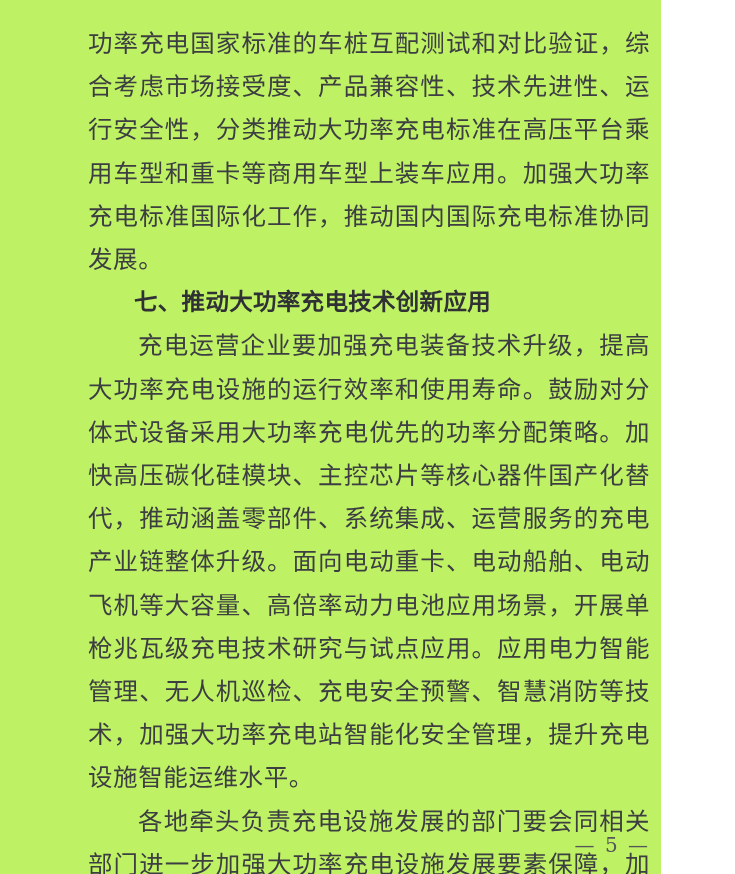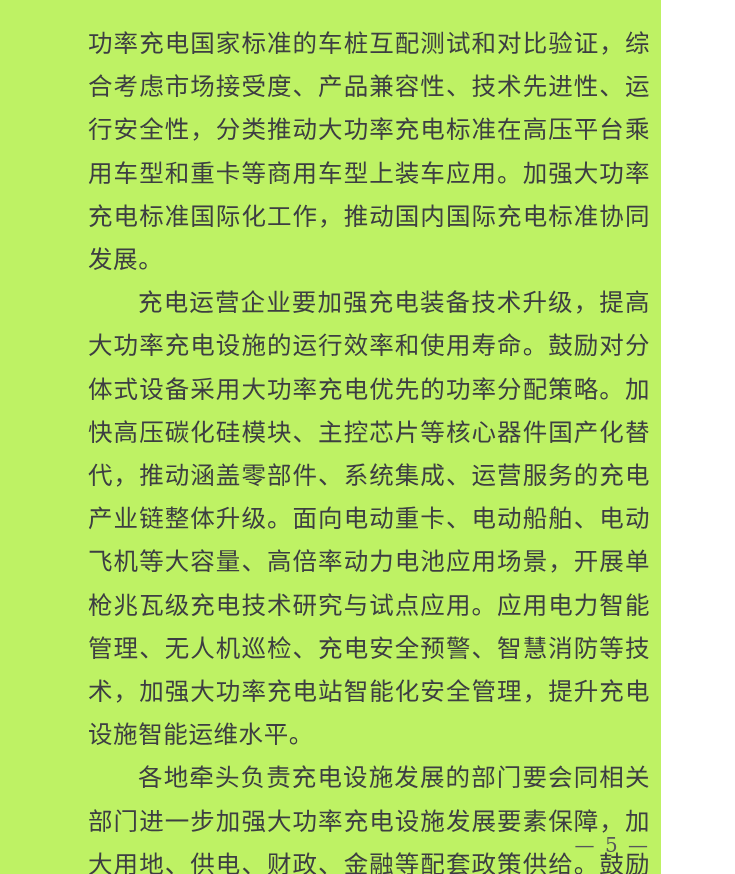--- a/index.html
+++ b/index.html
@@ -87,20 +87,21 @@
 </style>
 </head>
 <body>
 
 <div class="page">
 
   <div class="content">
 
     <p class="para">功率充电国家标准的车桩互配测试和对比验证，综合考虑市场接受度、产品兼容性、技术先进性、运行安全性，分类推动大功率充电标准在高压平台乘用车型和重卡等商用车型上装车应用。加强大功率充电标准国际化工作，推动国内国际充电标准协同发展。</p>
 
+    <h2 class="heading">七、推动大功率充电技术创新应用</h2>
 
     <p class="para indent">充电运营企业要加强充电装备技术升级，提高大功率充电设施的运行效率和使用寿命。鼓励对分体式设备采用大功率充电优先的功率分配策略。加快高压碳化硅模块、主控芯片等核心器件国产化替代，推动涵盖零部件、系统集成、运营服务的充电产业链整体升级。面向电动重卡、电动船舶、电动飞机等大容量、高倍率动力电池应用场景，开展单枪兆瓦级充电技术研究与试点应用。应用电力智能管理、无人机巡检、充电安全预警、智慧消防等技术，加强大功率充电站智能化安全管理，提升充电设施智能运维水平。</p>
 
 
     <p class="para indent"><span>各地牵头负责充电设施发展的部门要会同相关部门进一步加强大功率充电设施发展要素保障，加大用地、供电、财政、金融等配套政策供给。鼓励给予充电场站</span></p>
 
   </div>
 
   <div class="footer">— 5 —</div>
 

